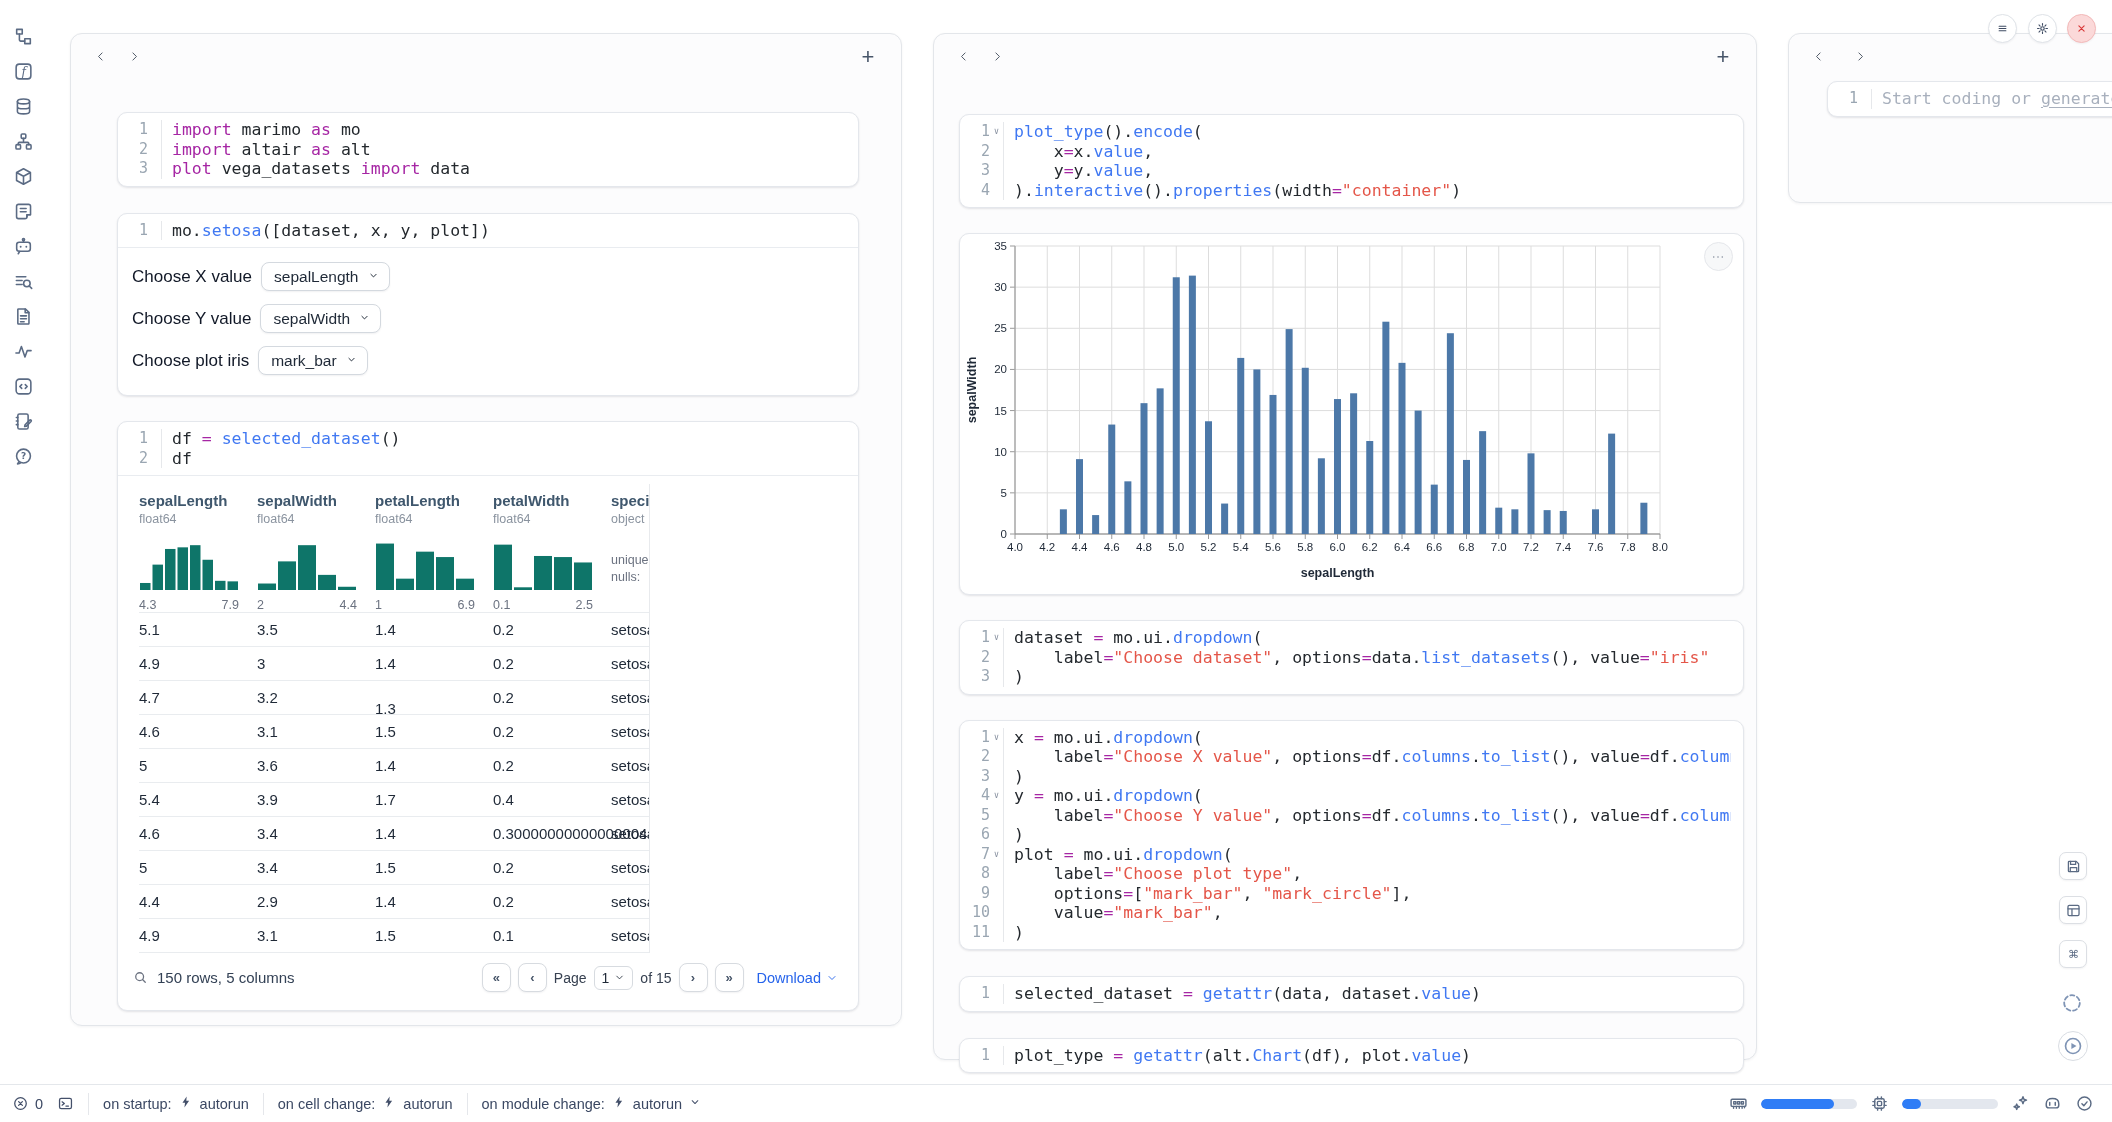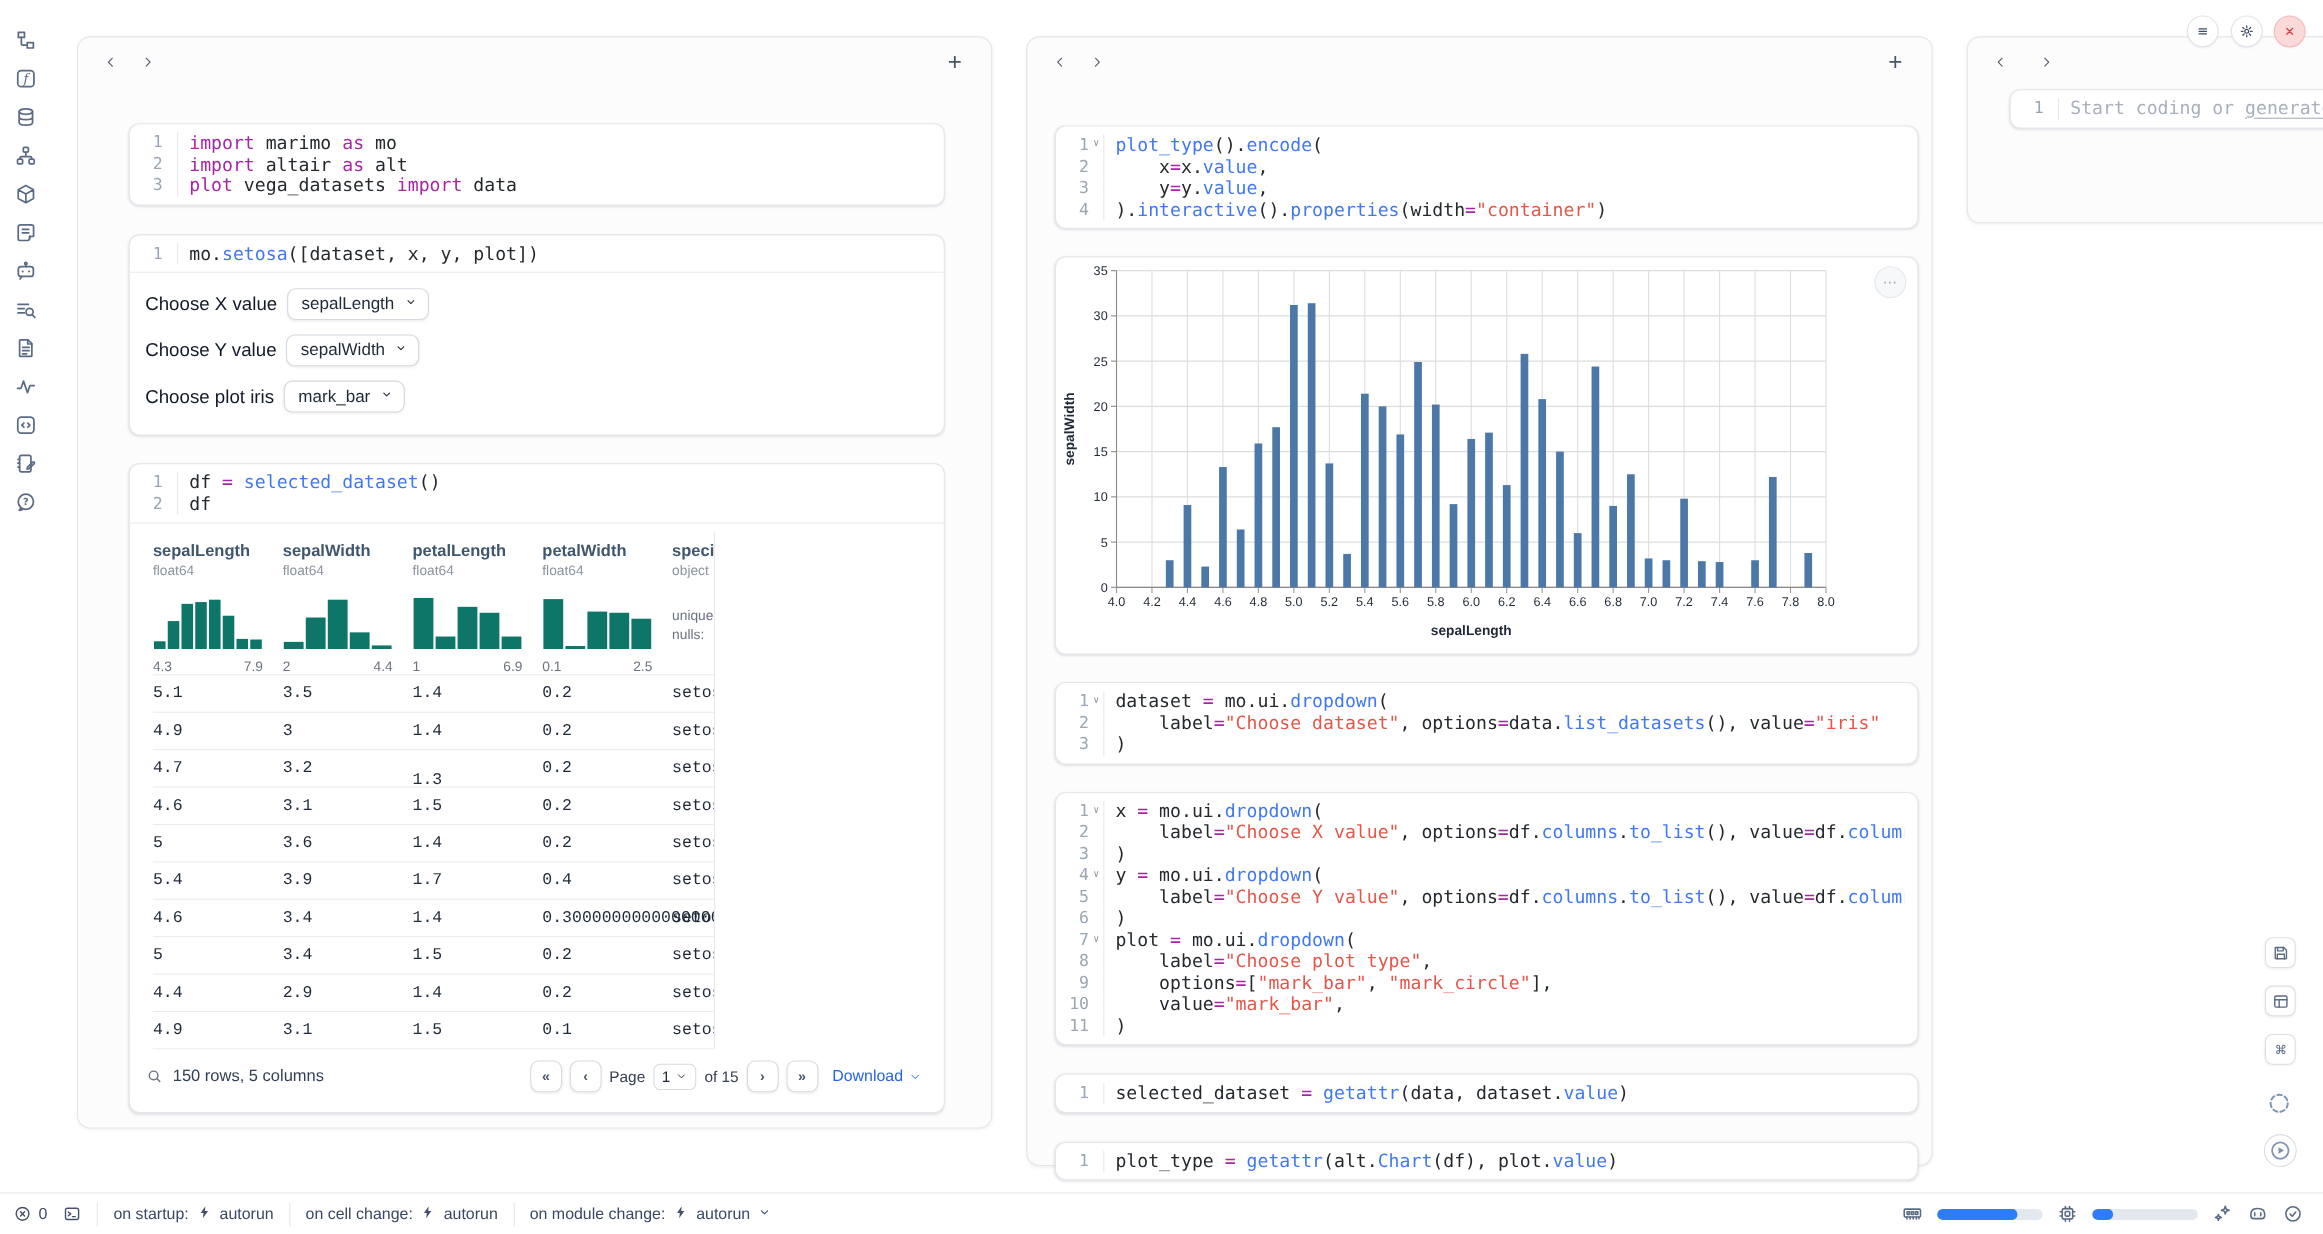--- a/index.html
+++ b/index.html
@@ -43,21 +43,21 @@
   .tbl-wrap{padding:8px 14px 6px 12px;}
   .tbl{width:520px;overflow:hidden;border-right:1px solid #e8eaed;padding-left:9px;box-sizing:border-box;}
   .tbl-head{display:flex;}
   .th{width:118px;flex:none;padding-top:8px;}
   .th-name{font-size:15px;font-weight:bold;color:#3f576d;white-space:nowrap;}
   .th-type{font-size:12.5px;color:#8a939f;margin-top:3px;white-space:nowrap;}
   .th-hist{margin-top:10px;height:54px;}
   .th-range{display:flex;justify-content:space-between;width:100px;font-size:12.5px;color:#6b7280;margin-top:4px;}
   .th-stats{font-size:12.5px;color:#6b7280;margin-top:26px;line-height:17px;white-space:nowrap;}
   .trow{position:relative;height:33px;border-top:1px solid #e9ecef;font-size:15px;color:#1f2937;}
-  .trow span{position:absolute;top:8px;white-space:nowrap;font-family:Liberation Mono, monospace;}
+  .trow span{position:absolute;top:8px;white-space:nowrap;}
   .tbl-last{border-bottom:1px solid #e9ecef;}
   
   .tfoot{display:flex;align-items:center;padding:10px 6px 12px 2px;}
   .tfoot-left{display:flex;align-items:center;gap:8px;color:#334155;font-size:15px;}
   .tfoot-left svg{width:17px;height:17px;color:#6b7280;}
   .tfoot-right{margin-left:auto;display:flex;align-items:center;gap:7px;}
   .pg-btn{width:27px;height:27px;border:1px solid #d7dbe0;border-radius:8px;background:#fff;display:flex;
           align-items:center;justify-content:center;font-size:13px;color:#475569;
           box-shadow:0 1px 2px rgba(16,24,40,.06);cursor:pointer;font-weight:bold;}
   .pg-text{font-size:14px;color:#374151;}

